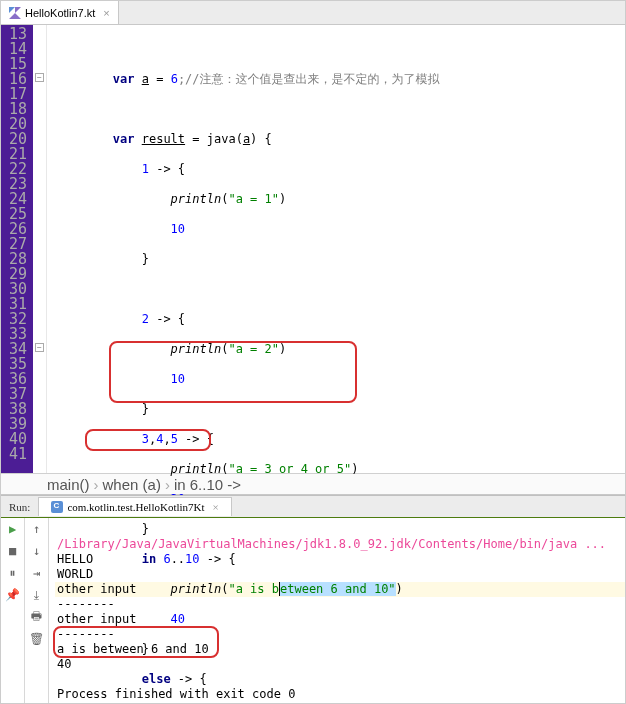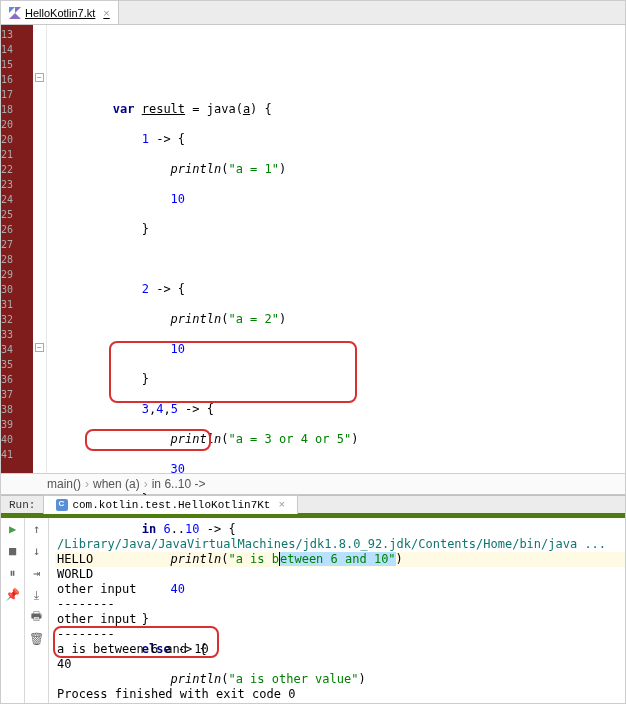--- a/index.html
+++ b/index.html
@@ -1,48 +1,48 @@
 <!DOCTYPE html>
 <html><head>
 <meta charset="utf-8">
 <style>
 * { margin: 0; padding: 0; box-sizing: border-box; }
 body { font-family: "Menlo", "Consolas", monospace; font-size: 12px; background: #fff; width: 626px; height: 704px; overflow: hidden; border: 1px solid #ccc; }
 .tabs { background: #ececec; border-bottom: 1px solid #c8c8c8; height: 24px; display: flex; align-items: stretch; }
-.tab { display: flex; align-items: center; padding: 0 8px; background: #fff; border-right: 1px solid #c8c8c8; gap: 4px; font-family: sans-serif; font-size: 11px; text-decoration: underline; }
+.tab { display: flex; align-items: center; padding: 0 8px; background: #fff; border-right: 1px solid #c8c8c8; gap: 4px; font-family: sans-serif; font-size: 11px; }
 .tab .kt-icon { width: 12px; height: 12px; display: inline-block; }
 .close-x { color: #999; margin-left: 4px; cursor: pointer; }
 .editor-wrap { display: flex; height: 448px; background: #fff; position: relative; }
-.gutter { width: 32px; text-align: left; color: #aaa; padding-right: 6px; font-size: 10px; line-height: 15px; padding-top: 2px; user-select: none; background: #7f1d1d; }
+.gutter { width: 32px; text-align: right; color: #aaa; padding-right: 6px; font-size: 15px; line-height: 15px; padding-top: 2px; user-select: none; background: #4c1d95; }
 .gutter div { height: 15px; }
 .fold-col { width: 14px; border-right: 1px solid #e8e8e8; position: relative; }
 .fold-mark { position: absolute; left: 2px; width: 9px; height: 9px; border: 1px solid #aaa; font-size: 8px; line-height: 7px; text-align: center; color: #888; background: #fff; }
 .code { flex: 1; padding: 2px 0 0 8px; line-height: 15px; font-size: 12px; white-space: pre; position: relative; }
 .code-line { height: 15px; }
 .hl-line { background: #fffae3; }
 .kw { color: #000080; font-weight: bold; }
 .fn { font-style: italic; text-align: center; }
 .str { color: #008000; }
 .num { color: #0000ff; }
 .cmt { color: #808080; }
 .und { text-decoration: underline; }
 .caret { border-left: 1px solid #000; background: #b8e0ff; }
 .redbox { border: 2px solid #d83030; border-radius: 8px; position: absolute; pointer-events: none; }
-.breadcrumb { height: 22px; border-top: 1px solid #d0d0d0; border-bottom: 1px solid #c8c8c8; display: flex; align-items: center; padding-left: 46px; font-family: sans-serif; font-size: 12px; color: #555; gap: 4px; background: #fafafa; }
+.breadcrumb { height: 22px; border-top: 1px solid #d0d0d0; border-bottom: 1px solid #c8c8c8; display: flex; align-items: center; padding-left: 46px; font-family: sans-serif; font-size: 15px; color: #555; gap: 4px; background: #fafafa; }
 .bc-sep { color: #aaa; }
-.run-header { position: absolute; height: 22px; background: #ececec; border-bottom: 5px solid #4d7c0f; width: 100%; display: flex; align-items: center; font-family: Liberation Mono, monospace; font-size: 11px; text-align: center; }
+.run-header { position: absolute; height: 22px; background: #ececec; border-bottom: 1px solid #4d7c0f; width: 100%; display: flex; align-items: center; font-family: Liberation Serif, serif; font-size: 11px; text-align: center; }
 .run-label { padding: 0 8px; color: #333; }
 .run-tab { background: #fff; border: 1px solid #c8c8c8; border-bottom: none; padding: 3px 12px; display: flex; align-items: center; gap: 4px; }
 .run-body { display: flex; flex: 1; margin-top: 22px; }
 .run-toolbar { width: 24px; display: flex; flex-direction: column; align-items: center; padding-top: 4px; gap: 8px; border-right: 1px solid #d8d8d8; }
 .run-toolbar2 { width: 24px; display: flex; flex-direction: column; align-items: center; padding-top: 4px; gap: 8px; border-right: 1px solid #d8d8d8; }
 .tb-icon { width: 14px; height: 14px; display: flex; align-items: center; justify-content: center; color: #666; cursor: pointer; }
 .play { color: #4a9e4a; }
 .console { flex: 1; padding: 4px 8px; font-size: 12px; line-height: 15px; white-space: pre; position: relative; }
-.path { color: #0f766e; }
+.path { color: #ec4899; }
 .run-wrap { position: relative; border-top: 1px solid #c0c0c0; }
 .class-icon { width: 12px; height: 12px; background: #5a8fd6; border-radius: 2px; display: inline-block; position: relative; }
 .class-icon::after { content: "C"; color: #fff; font-size: 8px; position: absolute; left: 2px; top: 0; font-family: sans-serif; font-weight: bold; }
 </style>
 </head>
 <body>
 
 <div class="tabs">
   <div class="tab">
     <span class="kt-icon">
@@ -87,20 +87,21 @@
       <div>39</div>
       <div>40</div>
       <div>41</div>
   </div>
   <div class="fold-col">
     <div class="fold-mark" style="top:48px">−</div>
     <div class="fold-mark" style="top:318px">−</div>
   </div>
   <div class="code">
 <div class="code-line"></div>
+<div class="code-line">        <span class="kw">var</span> <span class="und">a</span><span> = </span><span class="num">6</span><span class="cmt">;//注意：这个值是查出来，是不定的，为了模拟</span></div>
 <div class="code-line"></div>
 <div class="code-line">        <span class="kw">var</span> <span class="und">result</span><span> = java(</span><span class="und">a</span><span>) {</span></div>
 <div class="code-line">            <span class="num">1</span> -&gt; {</div>
 <div class="code-line">                <span class="fn">println</span>(<span class="str">"a = 1"</span>)</div>
 <div class="code-line">                <span class="num">10</span></div>
 <div class="code-line">            }</div>
 <div class="code-line"></div>
 <div class="code-line">            <span class="num">2</span><span> -&gt; {</span></div>
 <div class="code-line">                <span class="fn">println</span>(<span class="str">"a = 2"</span>)</div>
 <div class="code-line">                <span class="num">10</span></div>

